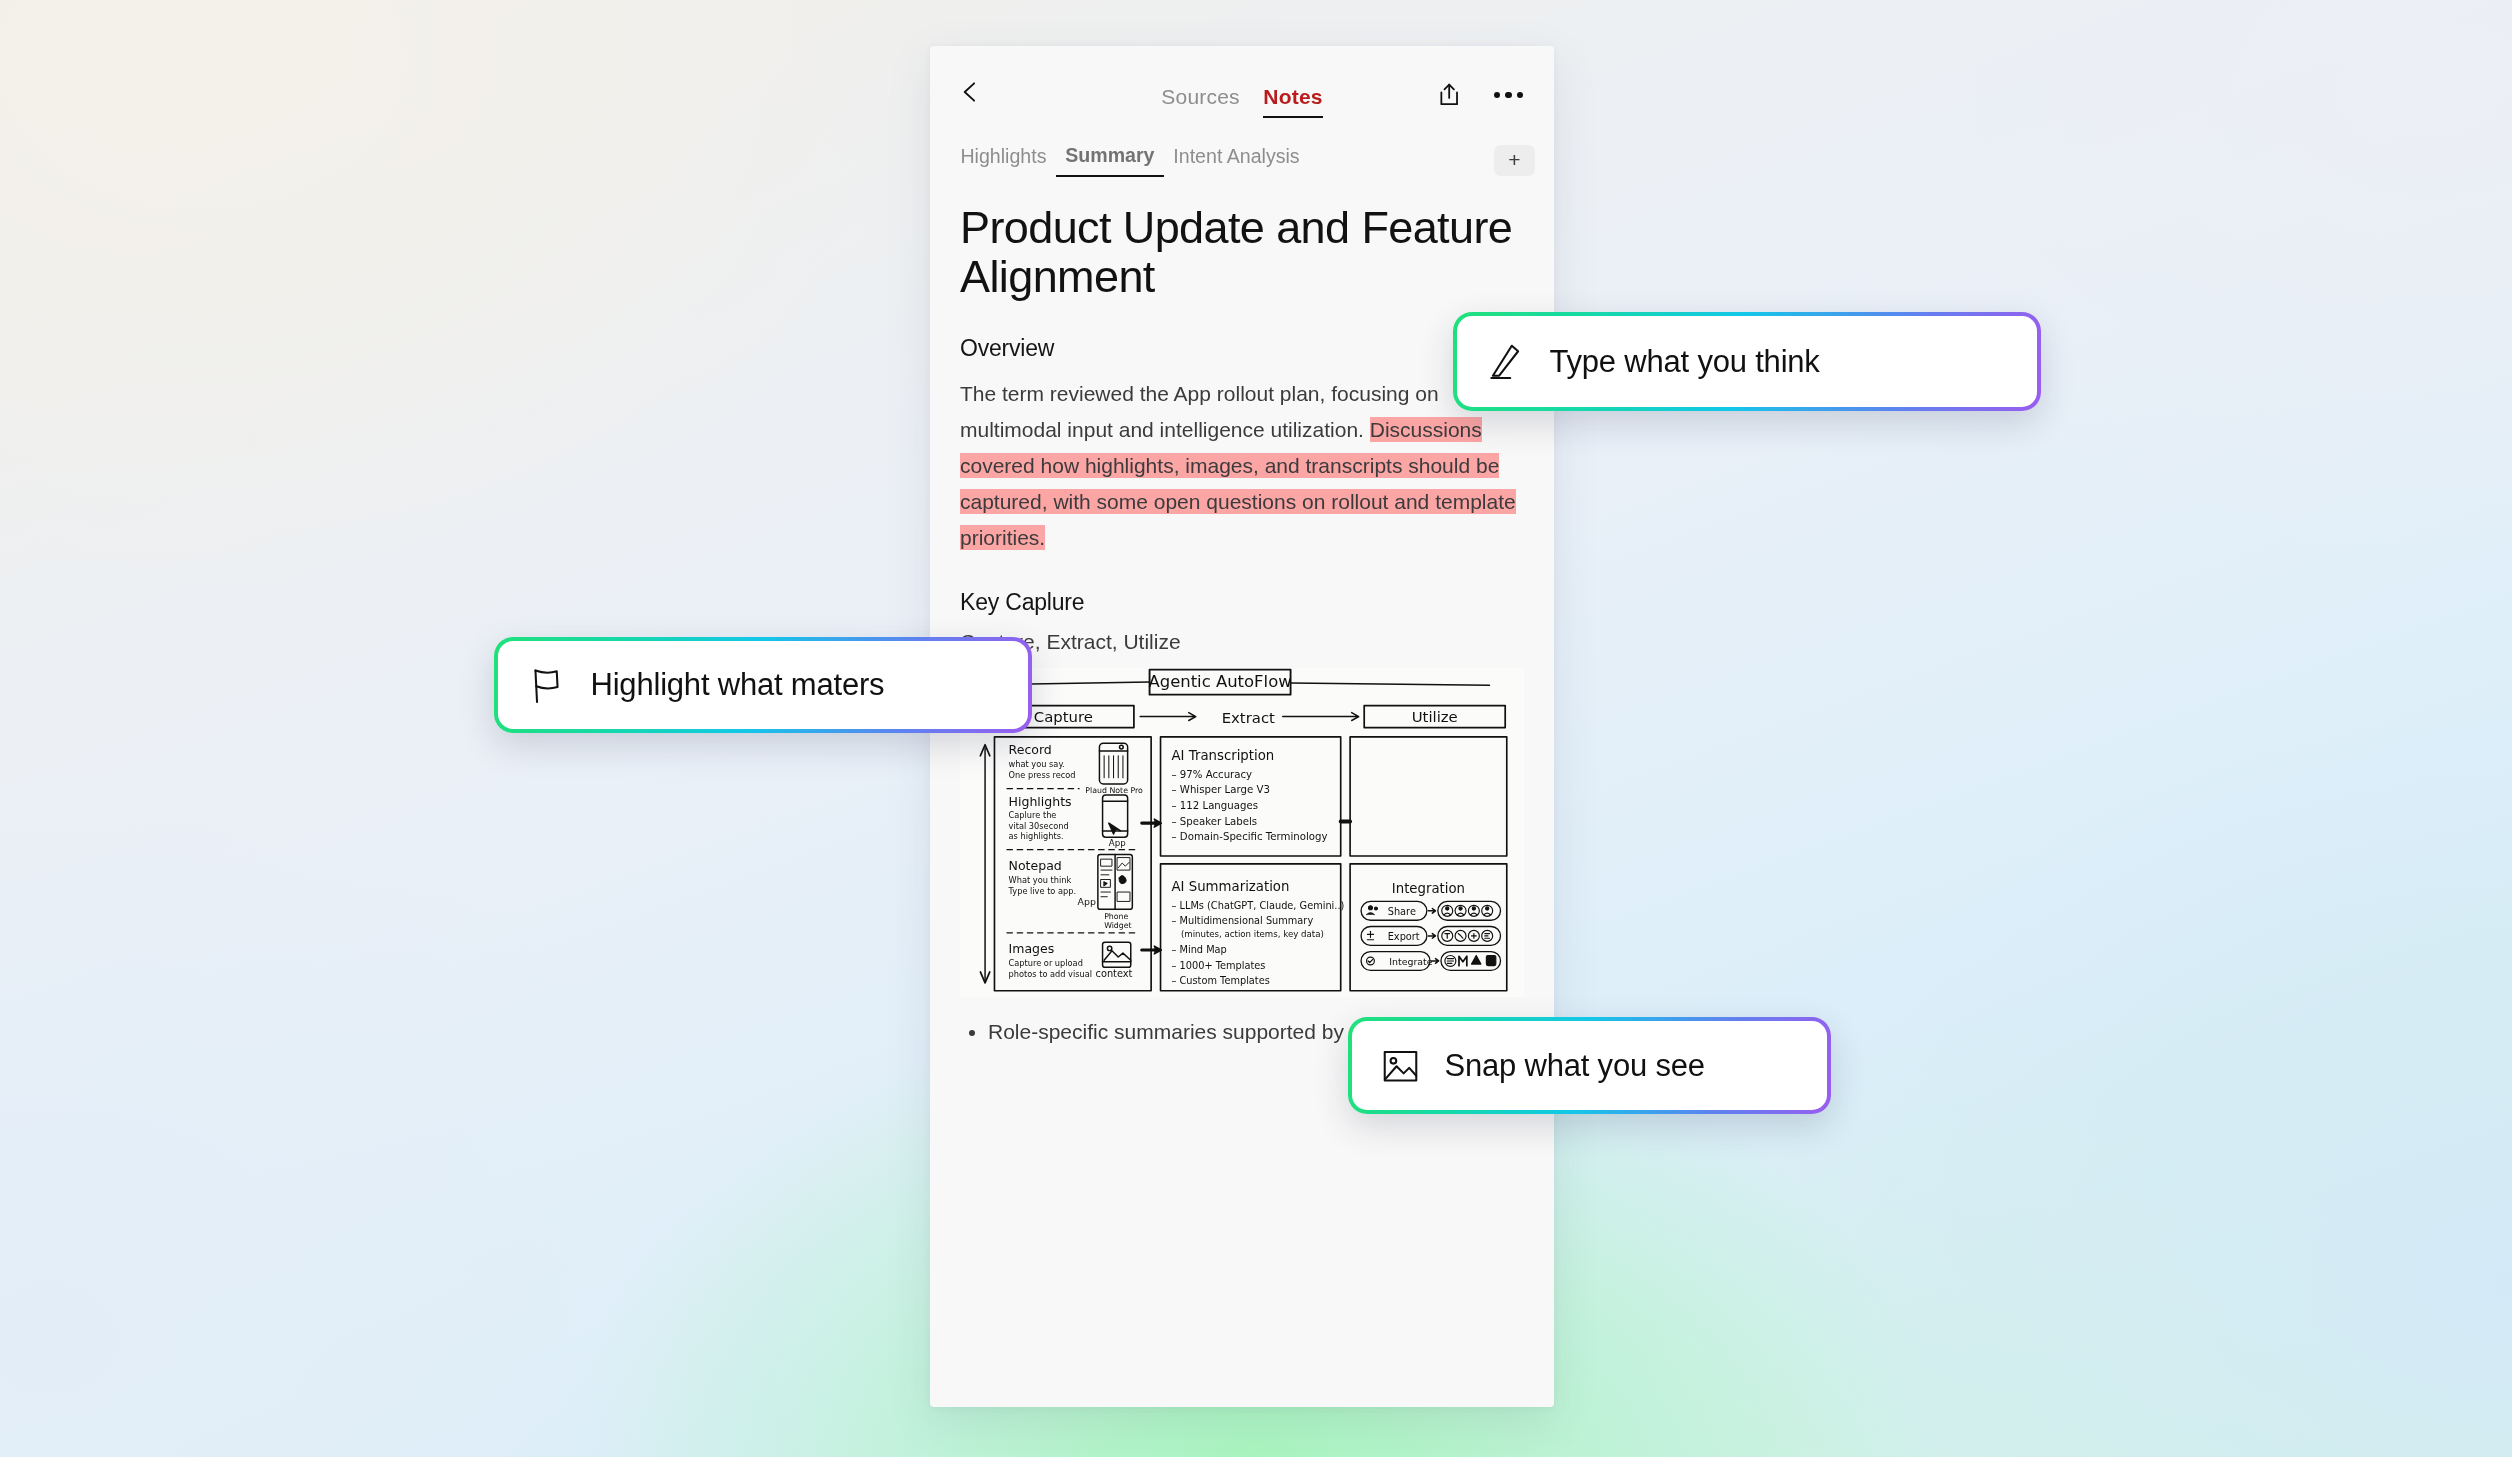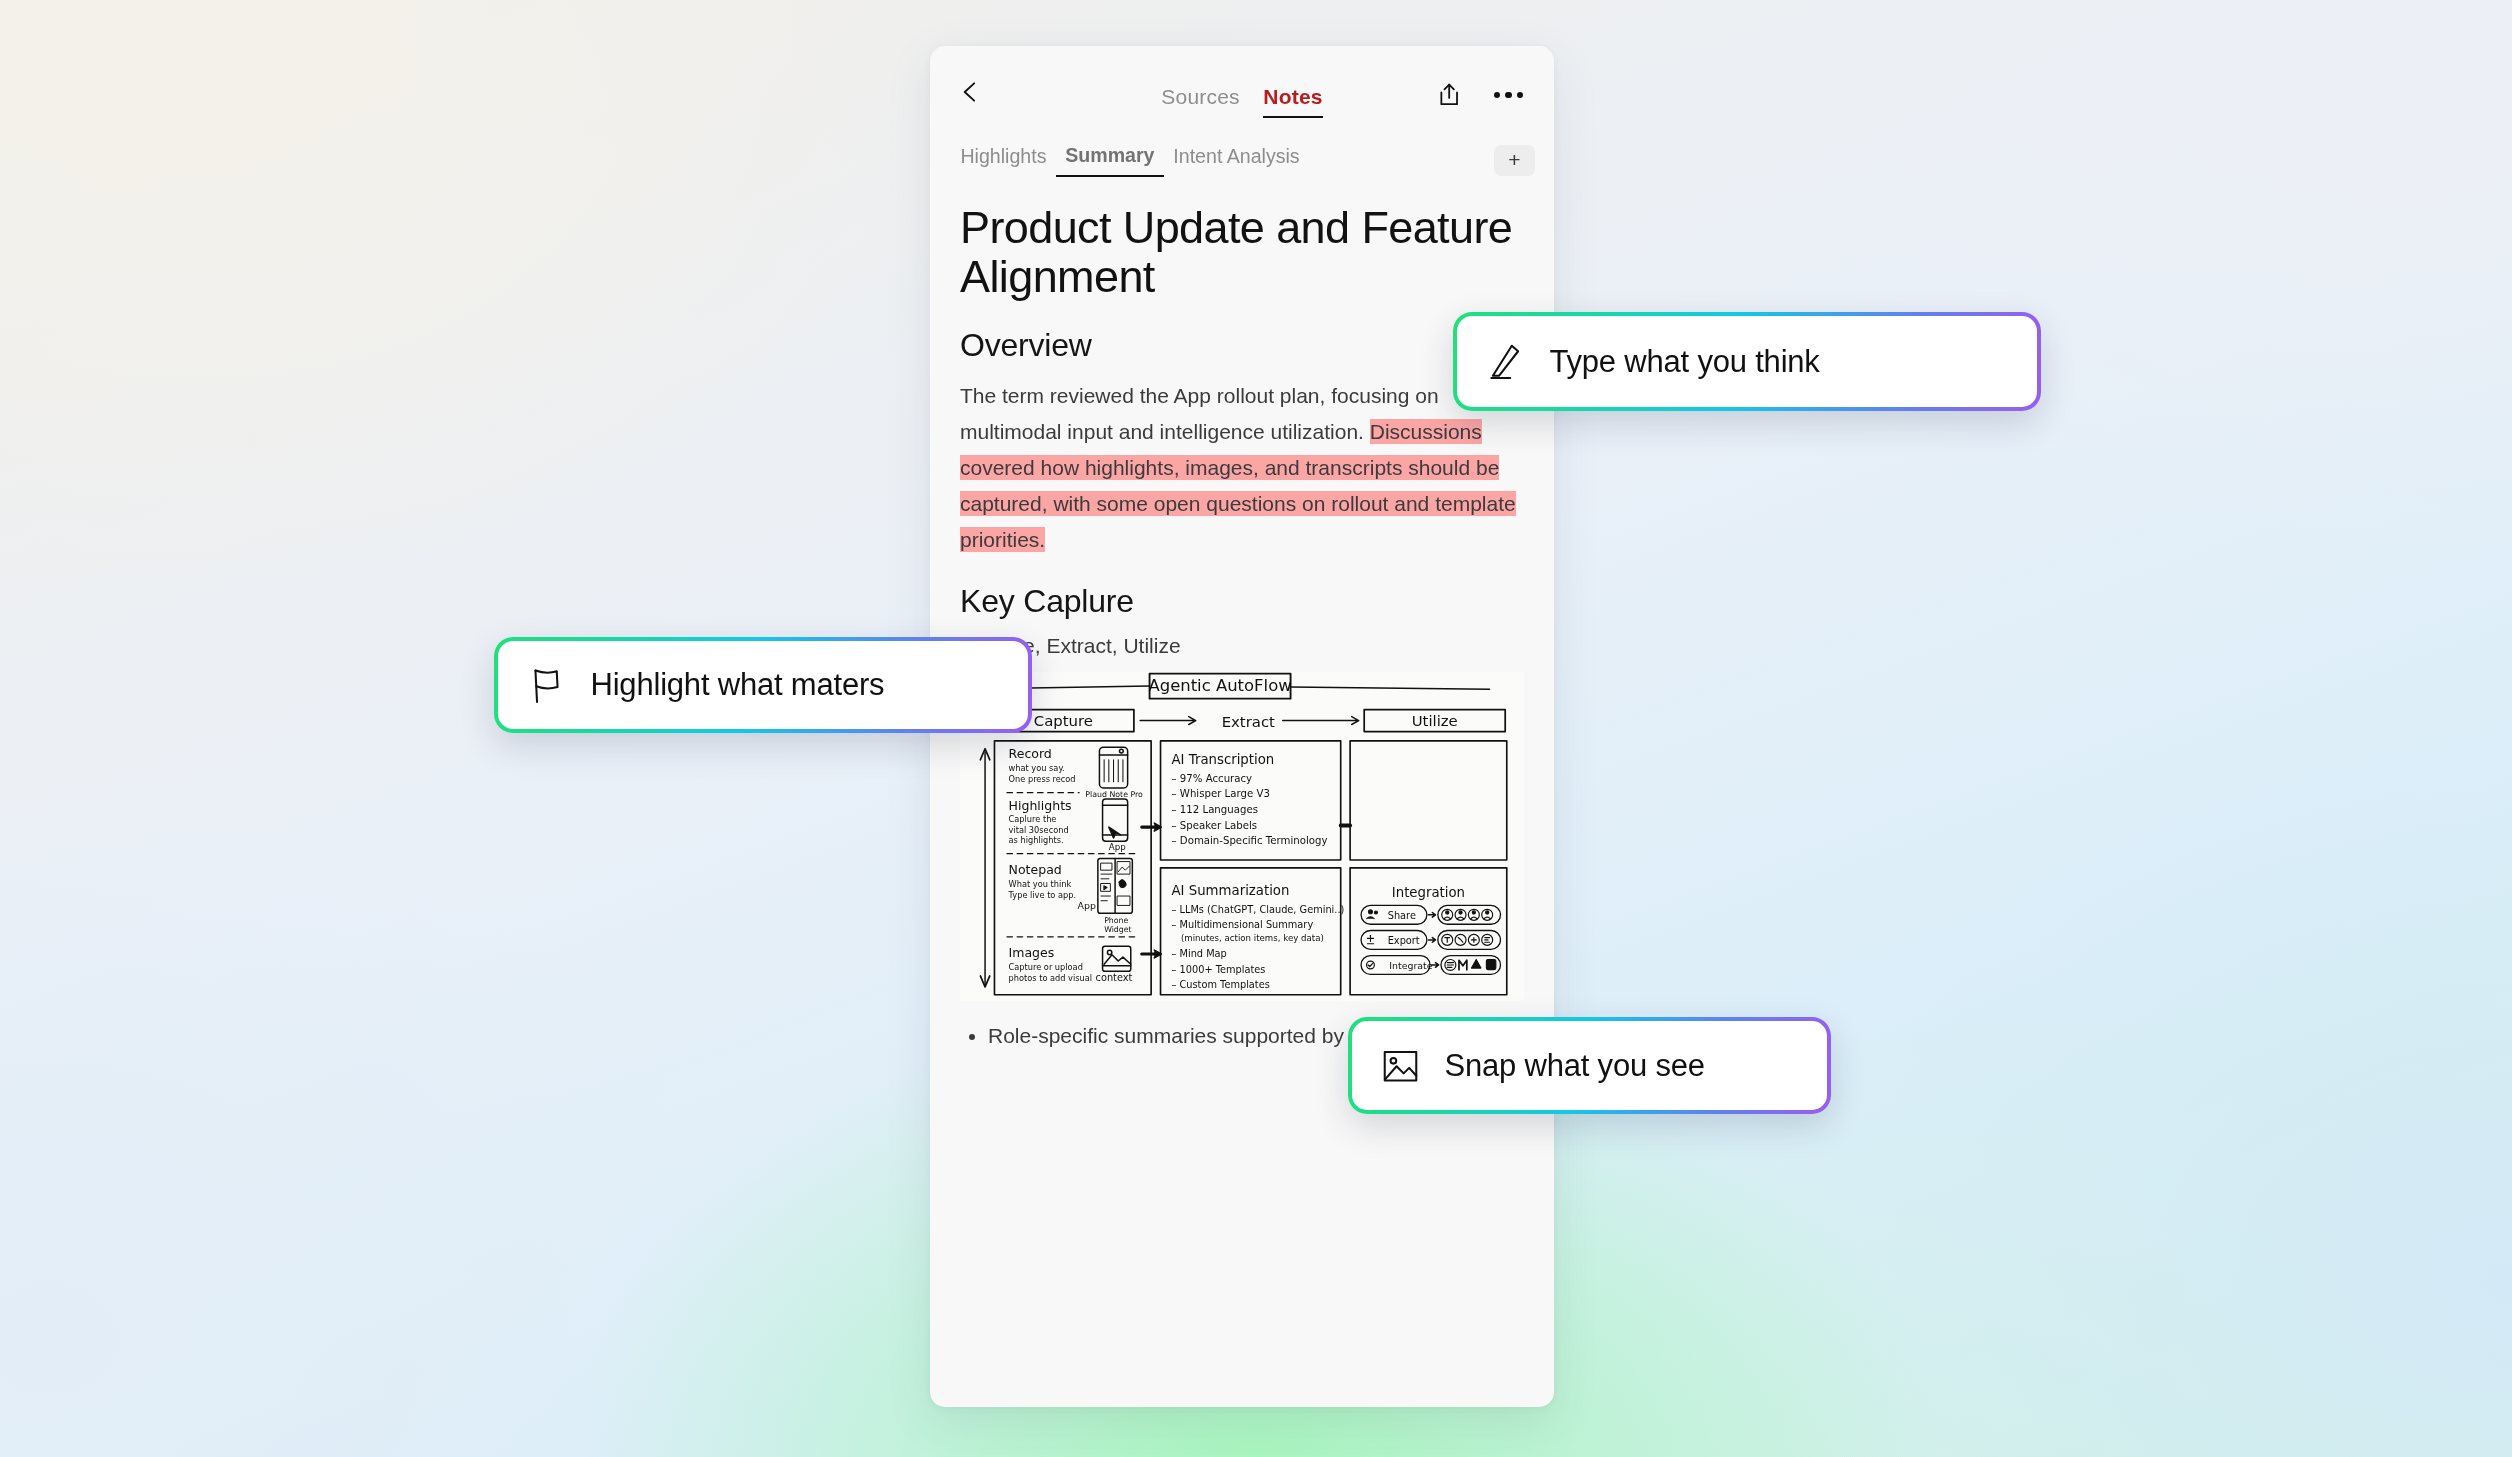--- a/index.html
+++ b/index.html
@@ -22,21 +22,21 @@
       radial-gradient(ellipse 1178px 942px at 2% 92%,  #e2edf7 0%, rgba(226,237,247,0) 60%),
       linear-gradient(160deg, #f2efe9 0%, #eaf0f8 42%, #dbeef9 72%, #cdf2e2 100%);
   }
 
   
   #note-card {
     position:absolute;
     left:930px; top:46px;
     width:624px; height:1361px;
     background:#f8f8f8;
-    border-radius:15px;
+    border-radius:4px;
     overflow:hidden;
     box-shadow:0 14px 47px rgba(60,70,90,.10), 0 1.6px 7.9px rgba(60,70,90,.05);
   }
 
   
   .hdr { position:relative; height:75px; }
   .back-ico {
     position:absolute; left:30px; top:35px;
     width:22px; height:22px;
   }
@@ -72,22 +72,22 @@
     display:flex; align-items:center; justify-content:center;
   }
 
   
   .body-wrap { padding:20.4px 30px 0 30px; }
   .note-title {
     font-size:45px; line-height:1.1; font-weight:400;
     color:#121212; letter-spacing:-0.6px;
   }
   .sec-h {
-    font-size:32px; font-weight:400; color:#151515;
-    margin-top:25px; letter-spacing:-0.2px;
+    font-size:23px; font-weight:400; color:#151515;
+    margin-top:33px; letter-spacing:-0.2px;
   }
   .para {
     margin-top:14px; font-size:21px; line-height:1.72;
     color:#3b3b3d;
   }
   .para mark { background:#fca5a5; color:#3b3b3d; padding:0.8px 0; }
   .kt-sub { margin-top:14px; font-size:21px; color:#3b3b3d; }
   .bullets { margin-top:19px; padding-left:28px; }
   .bullets li { font-size:21px; line-height:1.55; color:#3b3b3d; }
 

